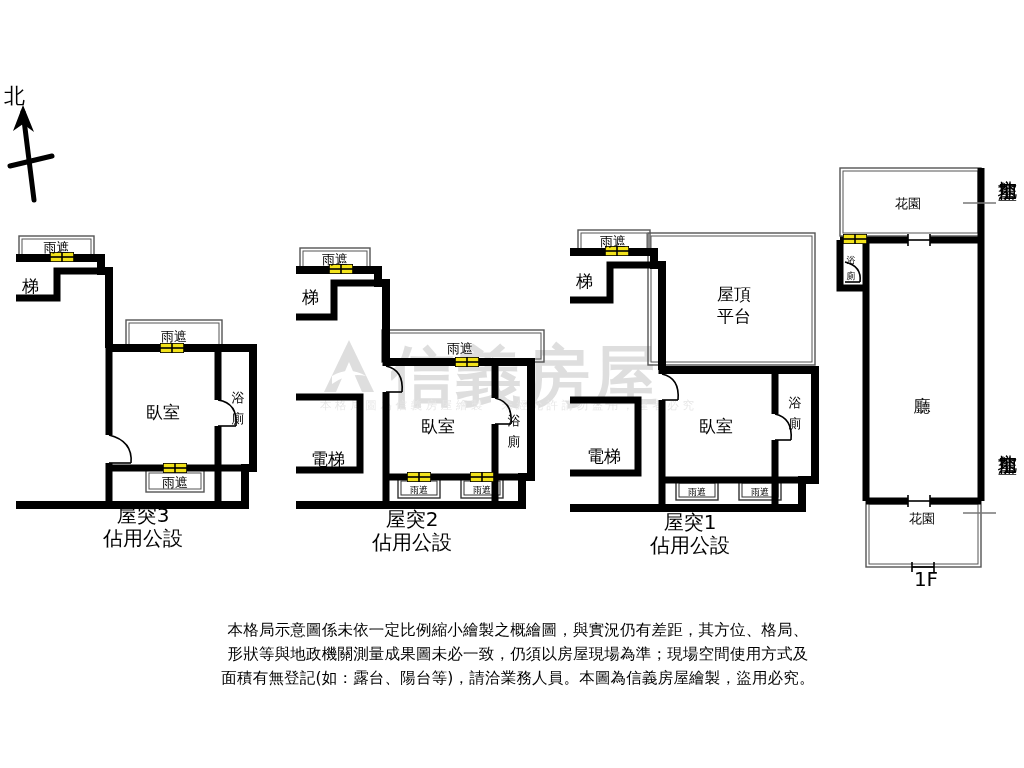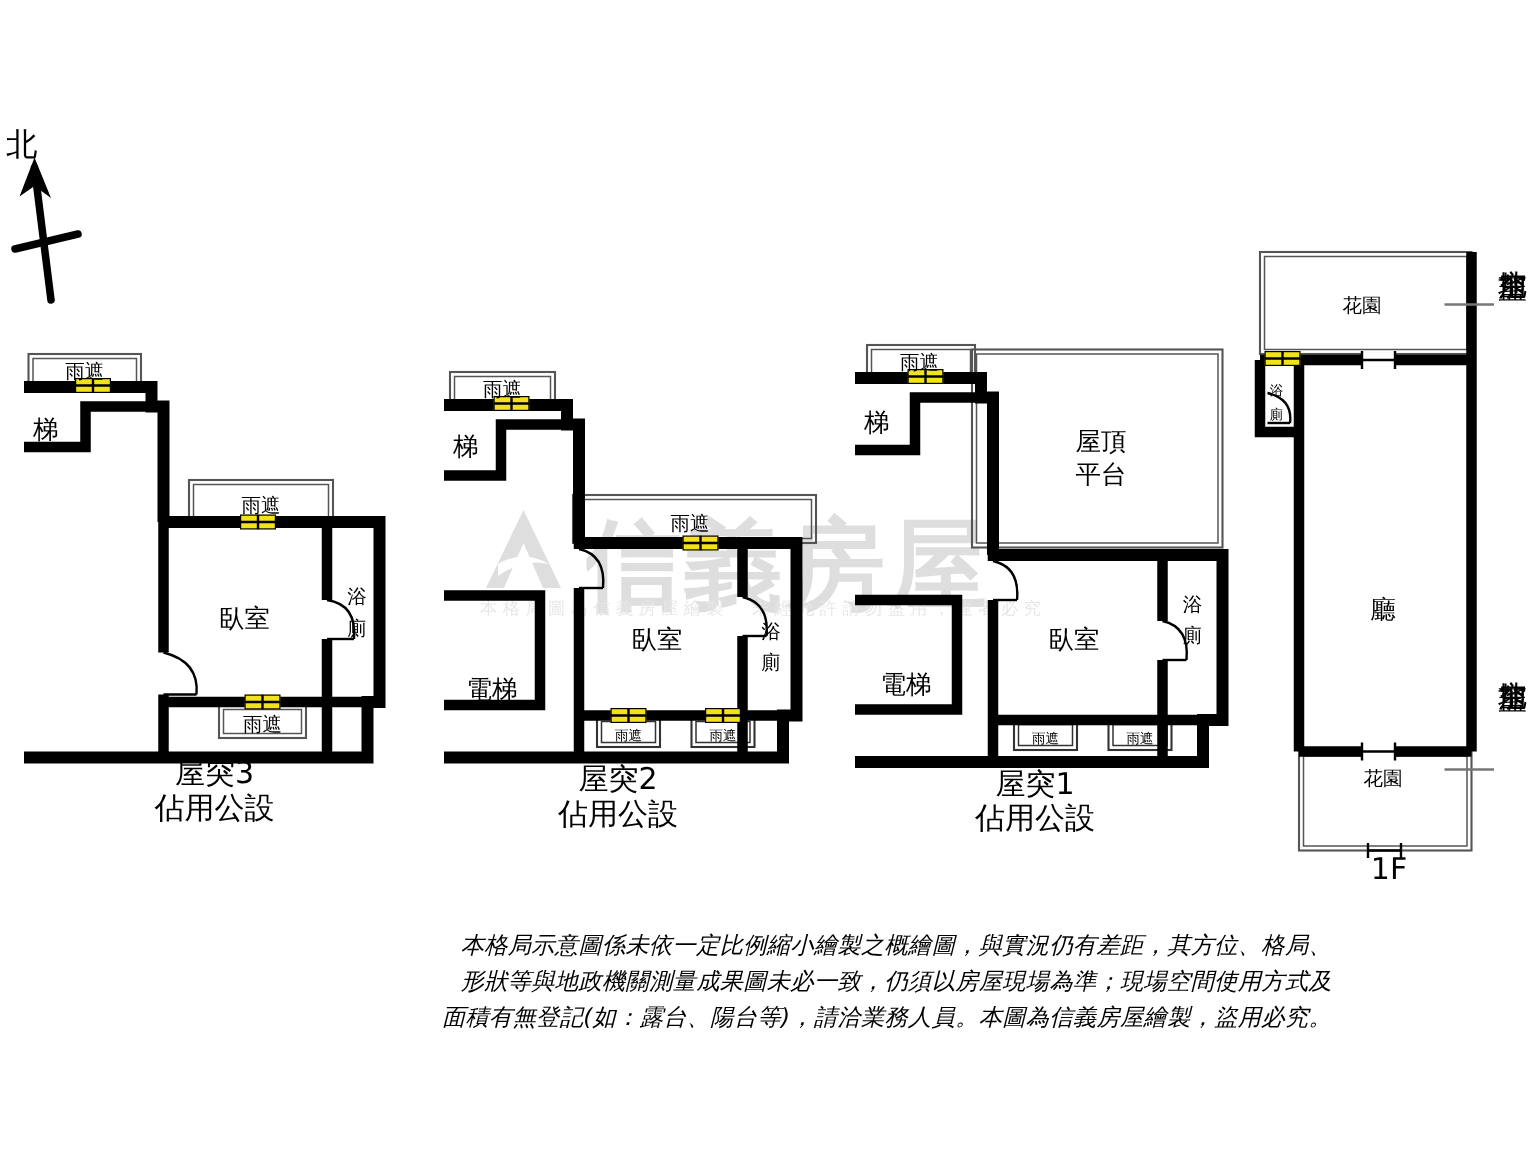--- a/index.html
+++ b/index.html
@@ -14,21 +14,21 @@
   .cjk{font-family:"DejaVu Sans","Liberation Sans",sans-serif;}
 
   
   .lbl{font-size:17px;}
   .lbl-sm{font-size:13px;}
   .lbl-xs{font-size:9px;}
   .title{font-size:20px;}
   .footer{
     position:absolute;left:148px;top:618px;width:740px;
     font-size:15.5px;line-height:1.55;letter-spacing:.2px;
-    text-align:right;white-space:pre-line;font-style:italic;
+    text-align:center;white-space:pre-line;
   }
   .vert{
     position:absolute;writing-mode:vertical-rl;text-orientation:upright;
     font-size:19px;line-height:1.02;letter-spacing:1px;
   }
   
   #wm{position:absolute;left:318px;top:336px;width:400px;height:100px;
       pointer-events:none;opacity:.32;}
   #wm .big{font-size:66px;font-weight:bold;color:#9b9b9b;letter-spacing:2px;
            position:absolute;left:70px;top:-4px;white-space:nowrap;}

